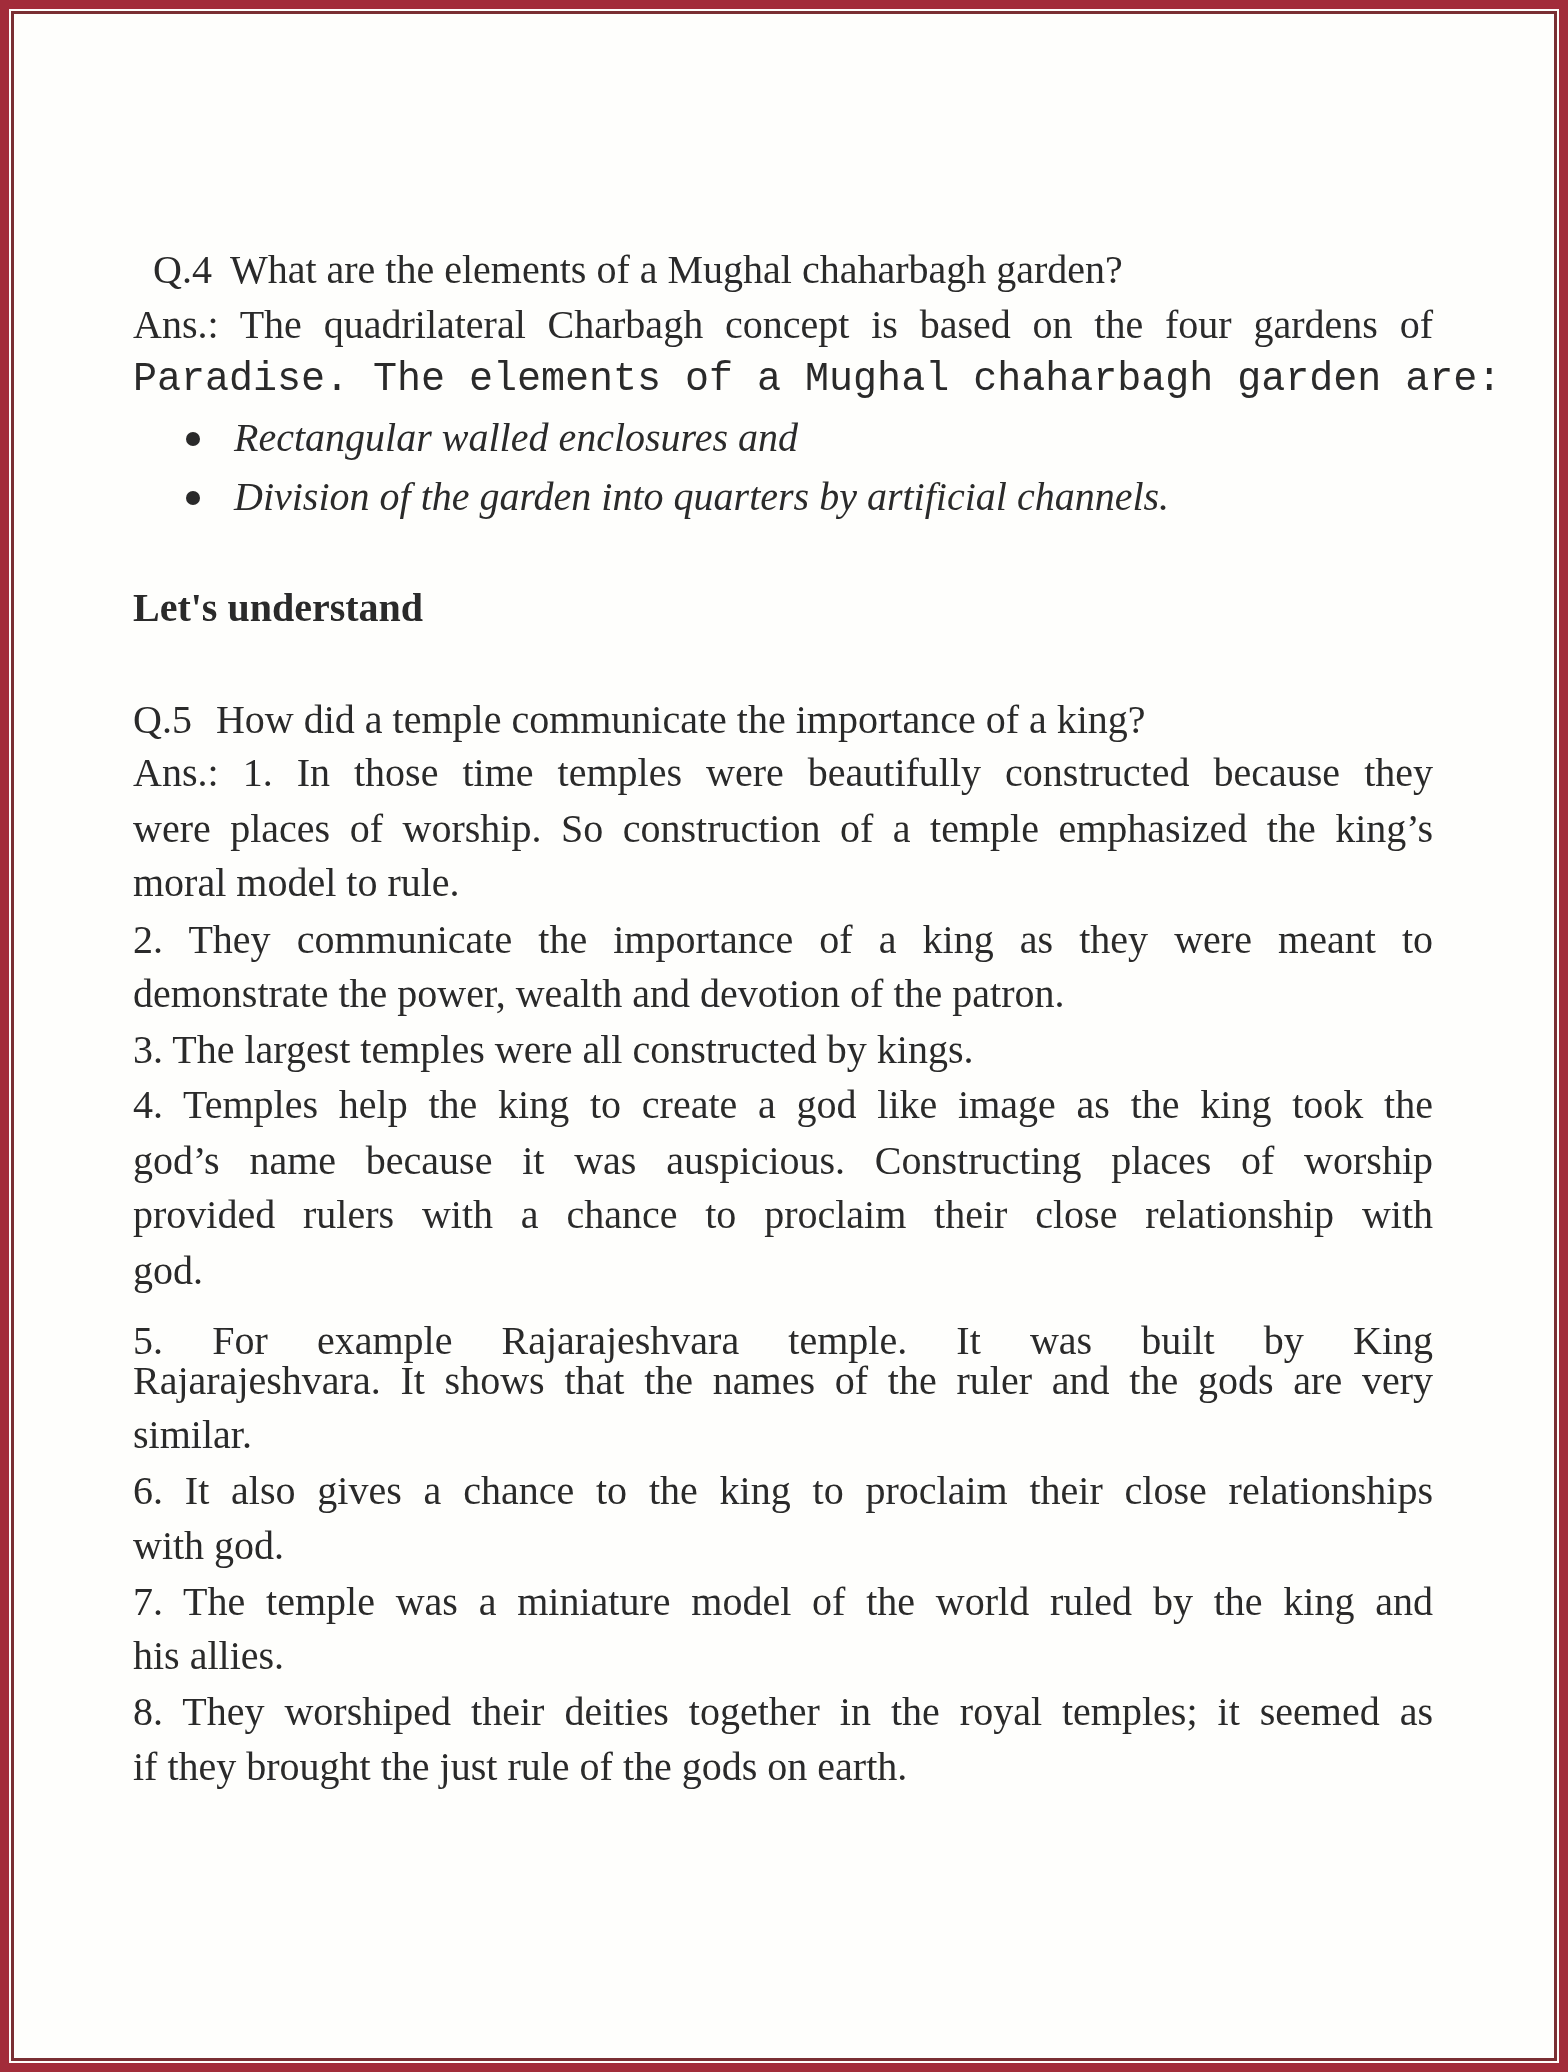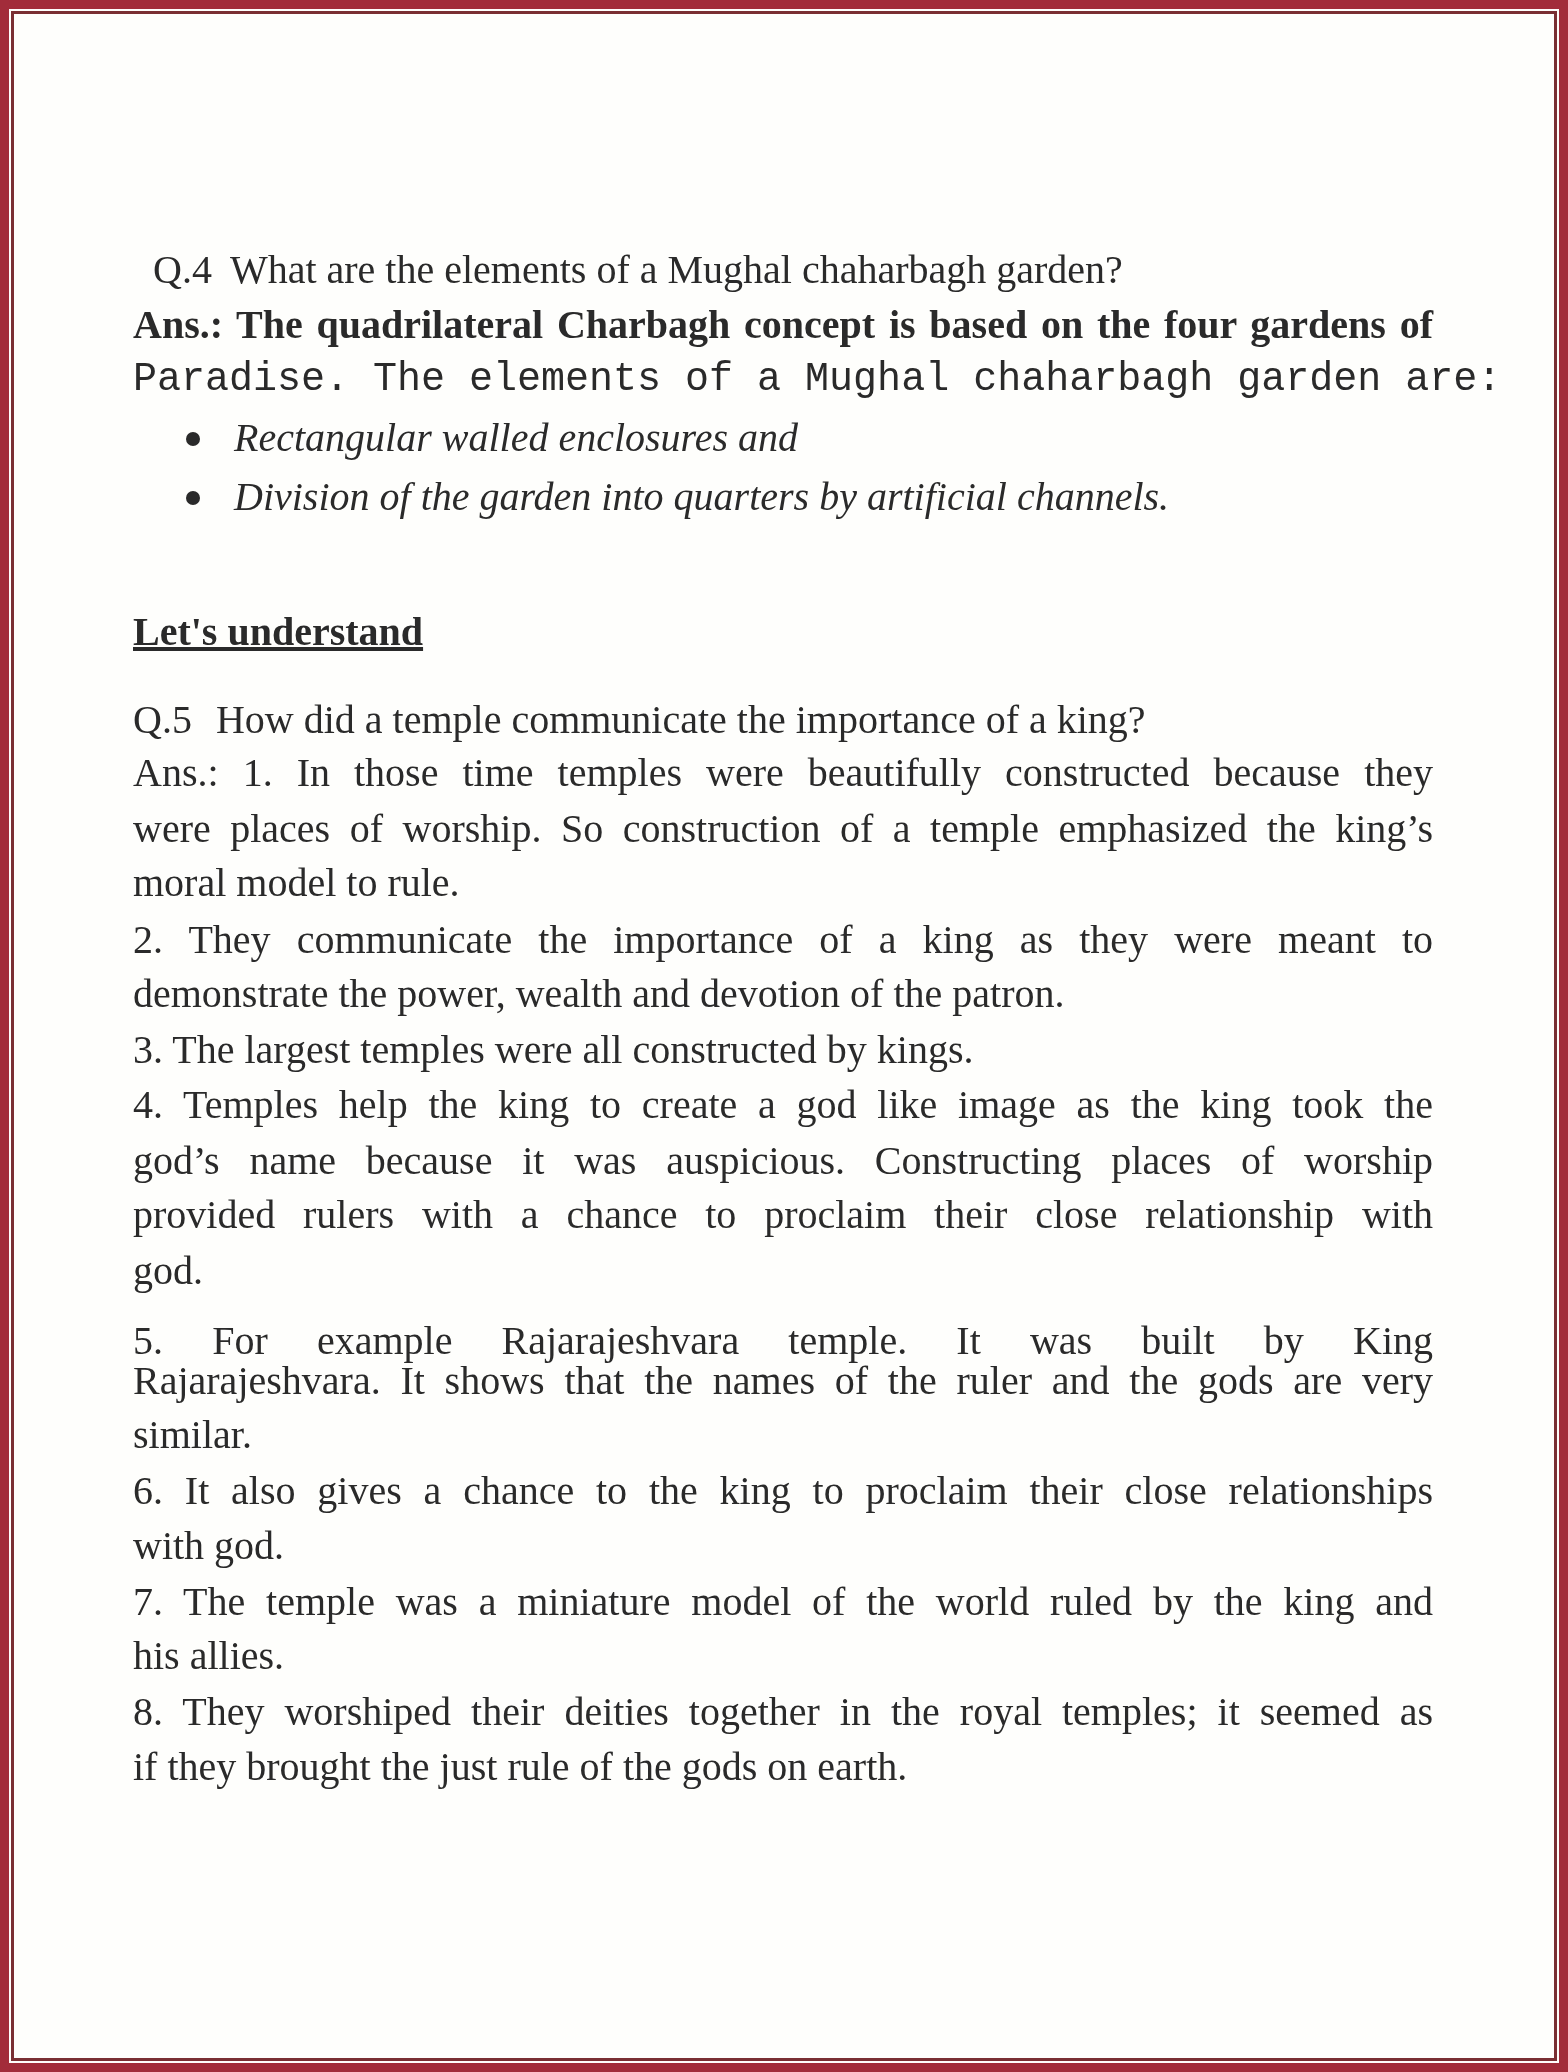--- a/index.html
+++ b/index.html
@@ -71,36 +71,36 @@
 <body>
 
 <div class="frame-outer"></div>
 <div class="frame-inner"></div>
 
 <div class="page">
 
   <div class="line" style="top:246px;margin-left:20px;">
     <span class="label">Q.4</span><span class="gap"></span><span>What are the elements of a Mughal chaharbagh garden?</span>
   </div>
-  <div class="line justify" style="top:301px;font-weight:bold;">
+  <div class="line justify" style="top:301px;">
     <span class="label">Ans.:</span>
     <span>The quadrilateral Charbagh concept is based on the four gardens of</span>
   </div>
   <div class="line" style="top:356px;font-family:Liberation Mono, monospace;">Paradise. The elements of a Mughal chaharbagh garden are:</div>
 
   <div class="line bullet-line" style="top:414px;">
     <span class="bullet-dot"></span>
     <span class="bullet-text">Rectangular walled enclosures and</span>
   </div>
   <div class="line bullet-line" style="top:473px;">
     <span class="bullet-dot"></span>
     <span class="bullet-text">Division of the garden into quarters by artificial channels.</span>
   </div>
 
-  <div class="line bold" style="top:608px;text-decoration:underline;">Let's understand</div>
+  <div class="line bold" style="top:584px;">Let's understand</div>
 
   <div class="line" style="top:696px;">
     <span class="label">Q.5</span><span class="gap" style="width:24px"></span><span>How did a temple communicate the importance of a king?</span>
   </div>
   <div class="line justify" style="top:749px;">
     <span class="label">Ans.:</span>
     <span>1. In those time temples were beautifully constructed because they</span>
   </div>
   <div class="line justify" style="top:805px;">were places of worship. So construction of a temple emphasized the king’s</div>
   <div class="line" style="top:859px;">moral model to rule.</div>

